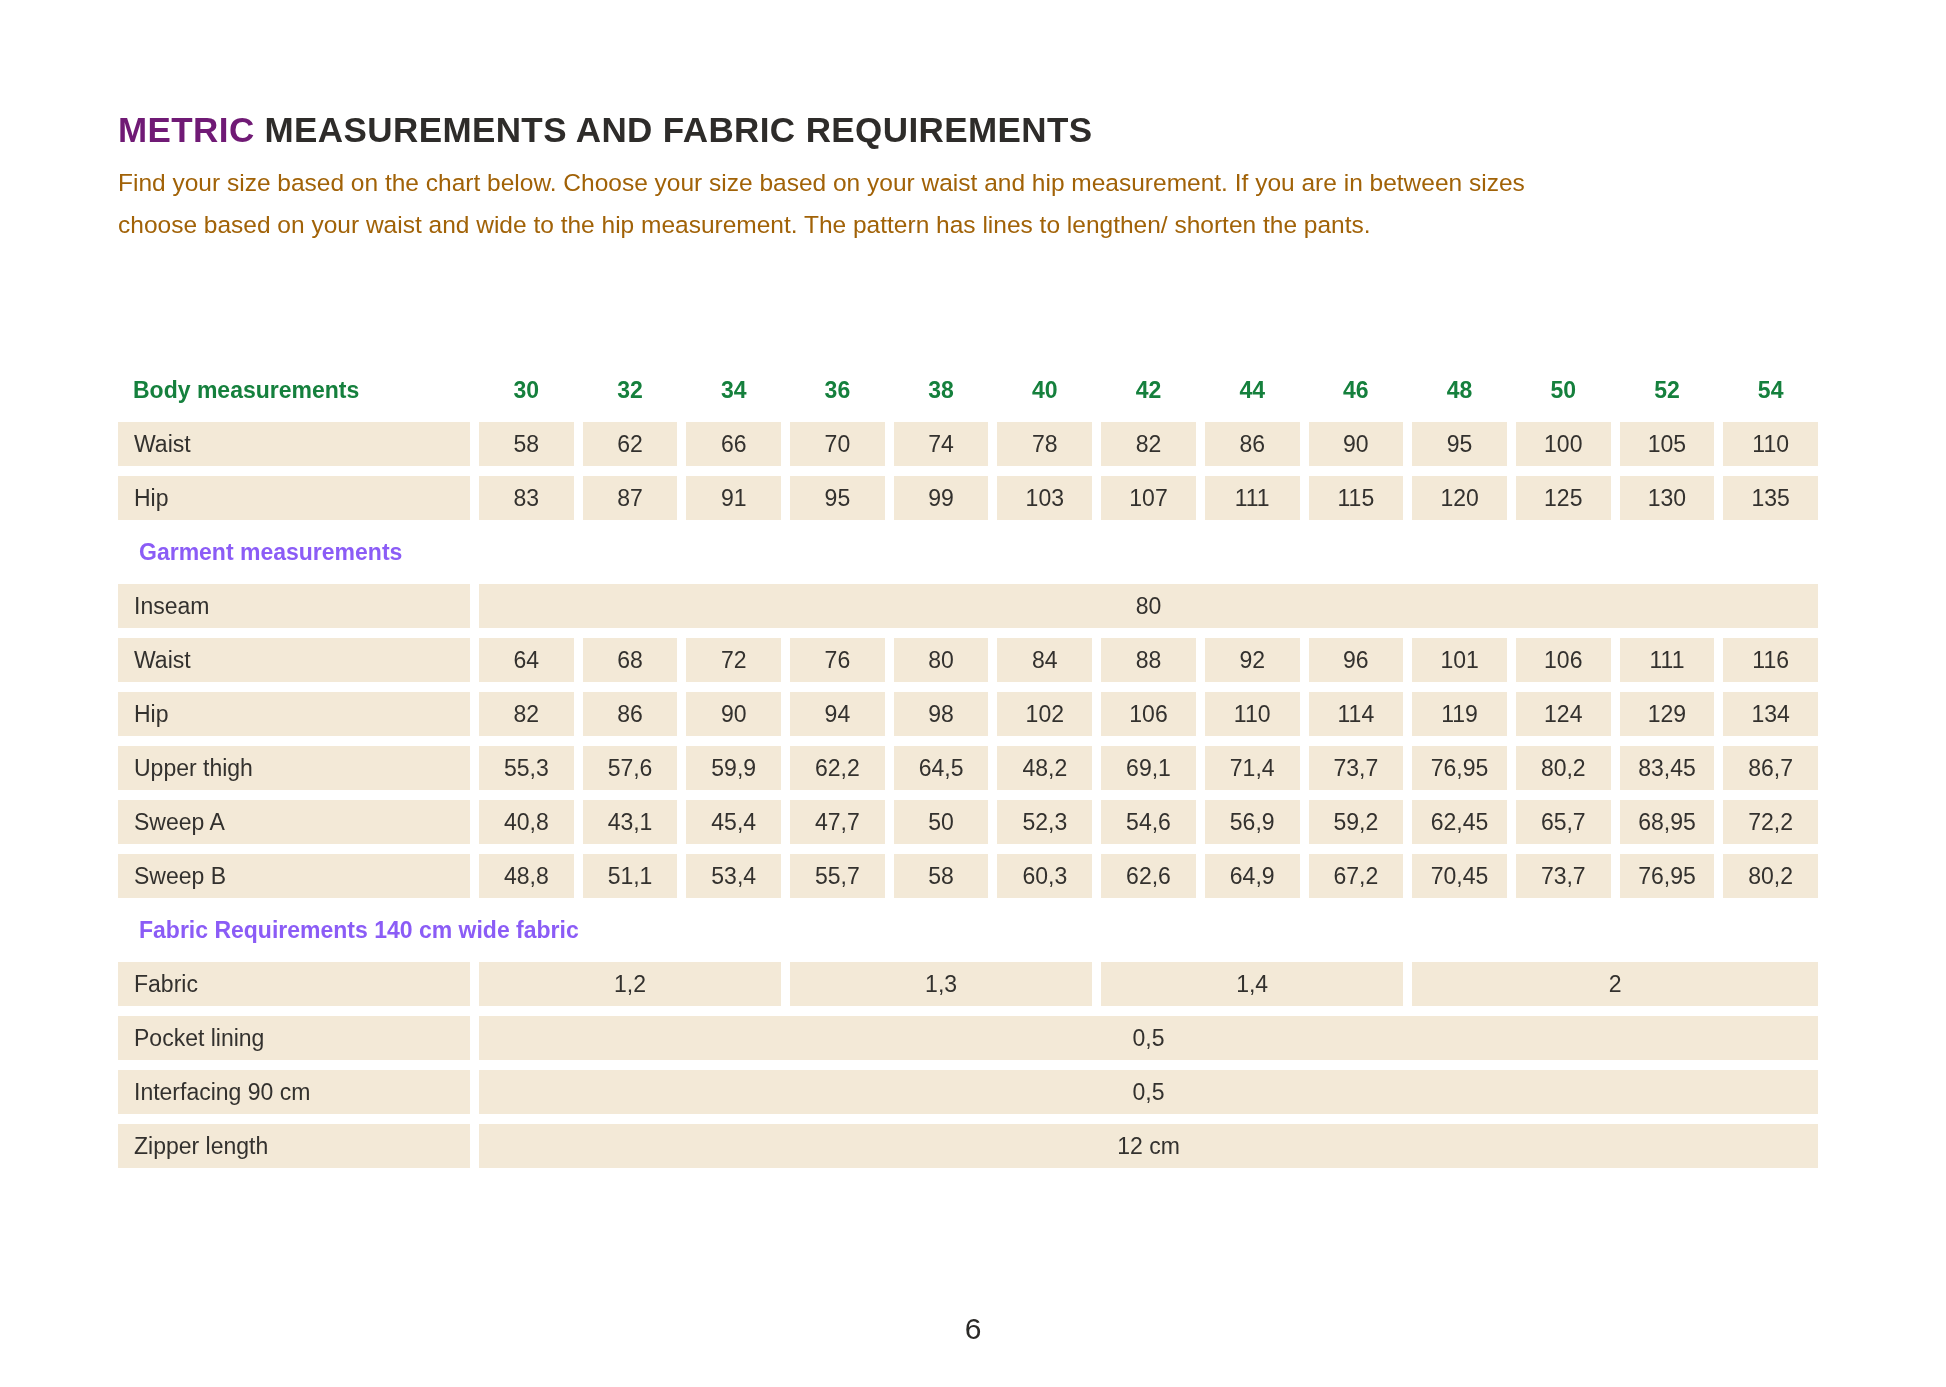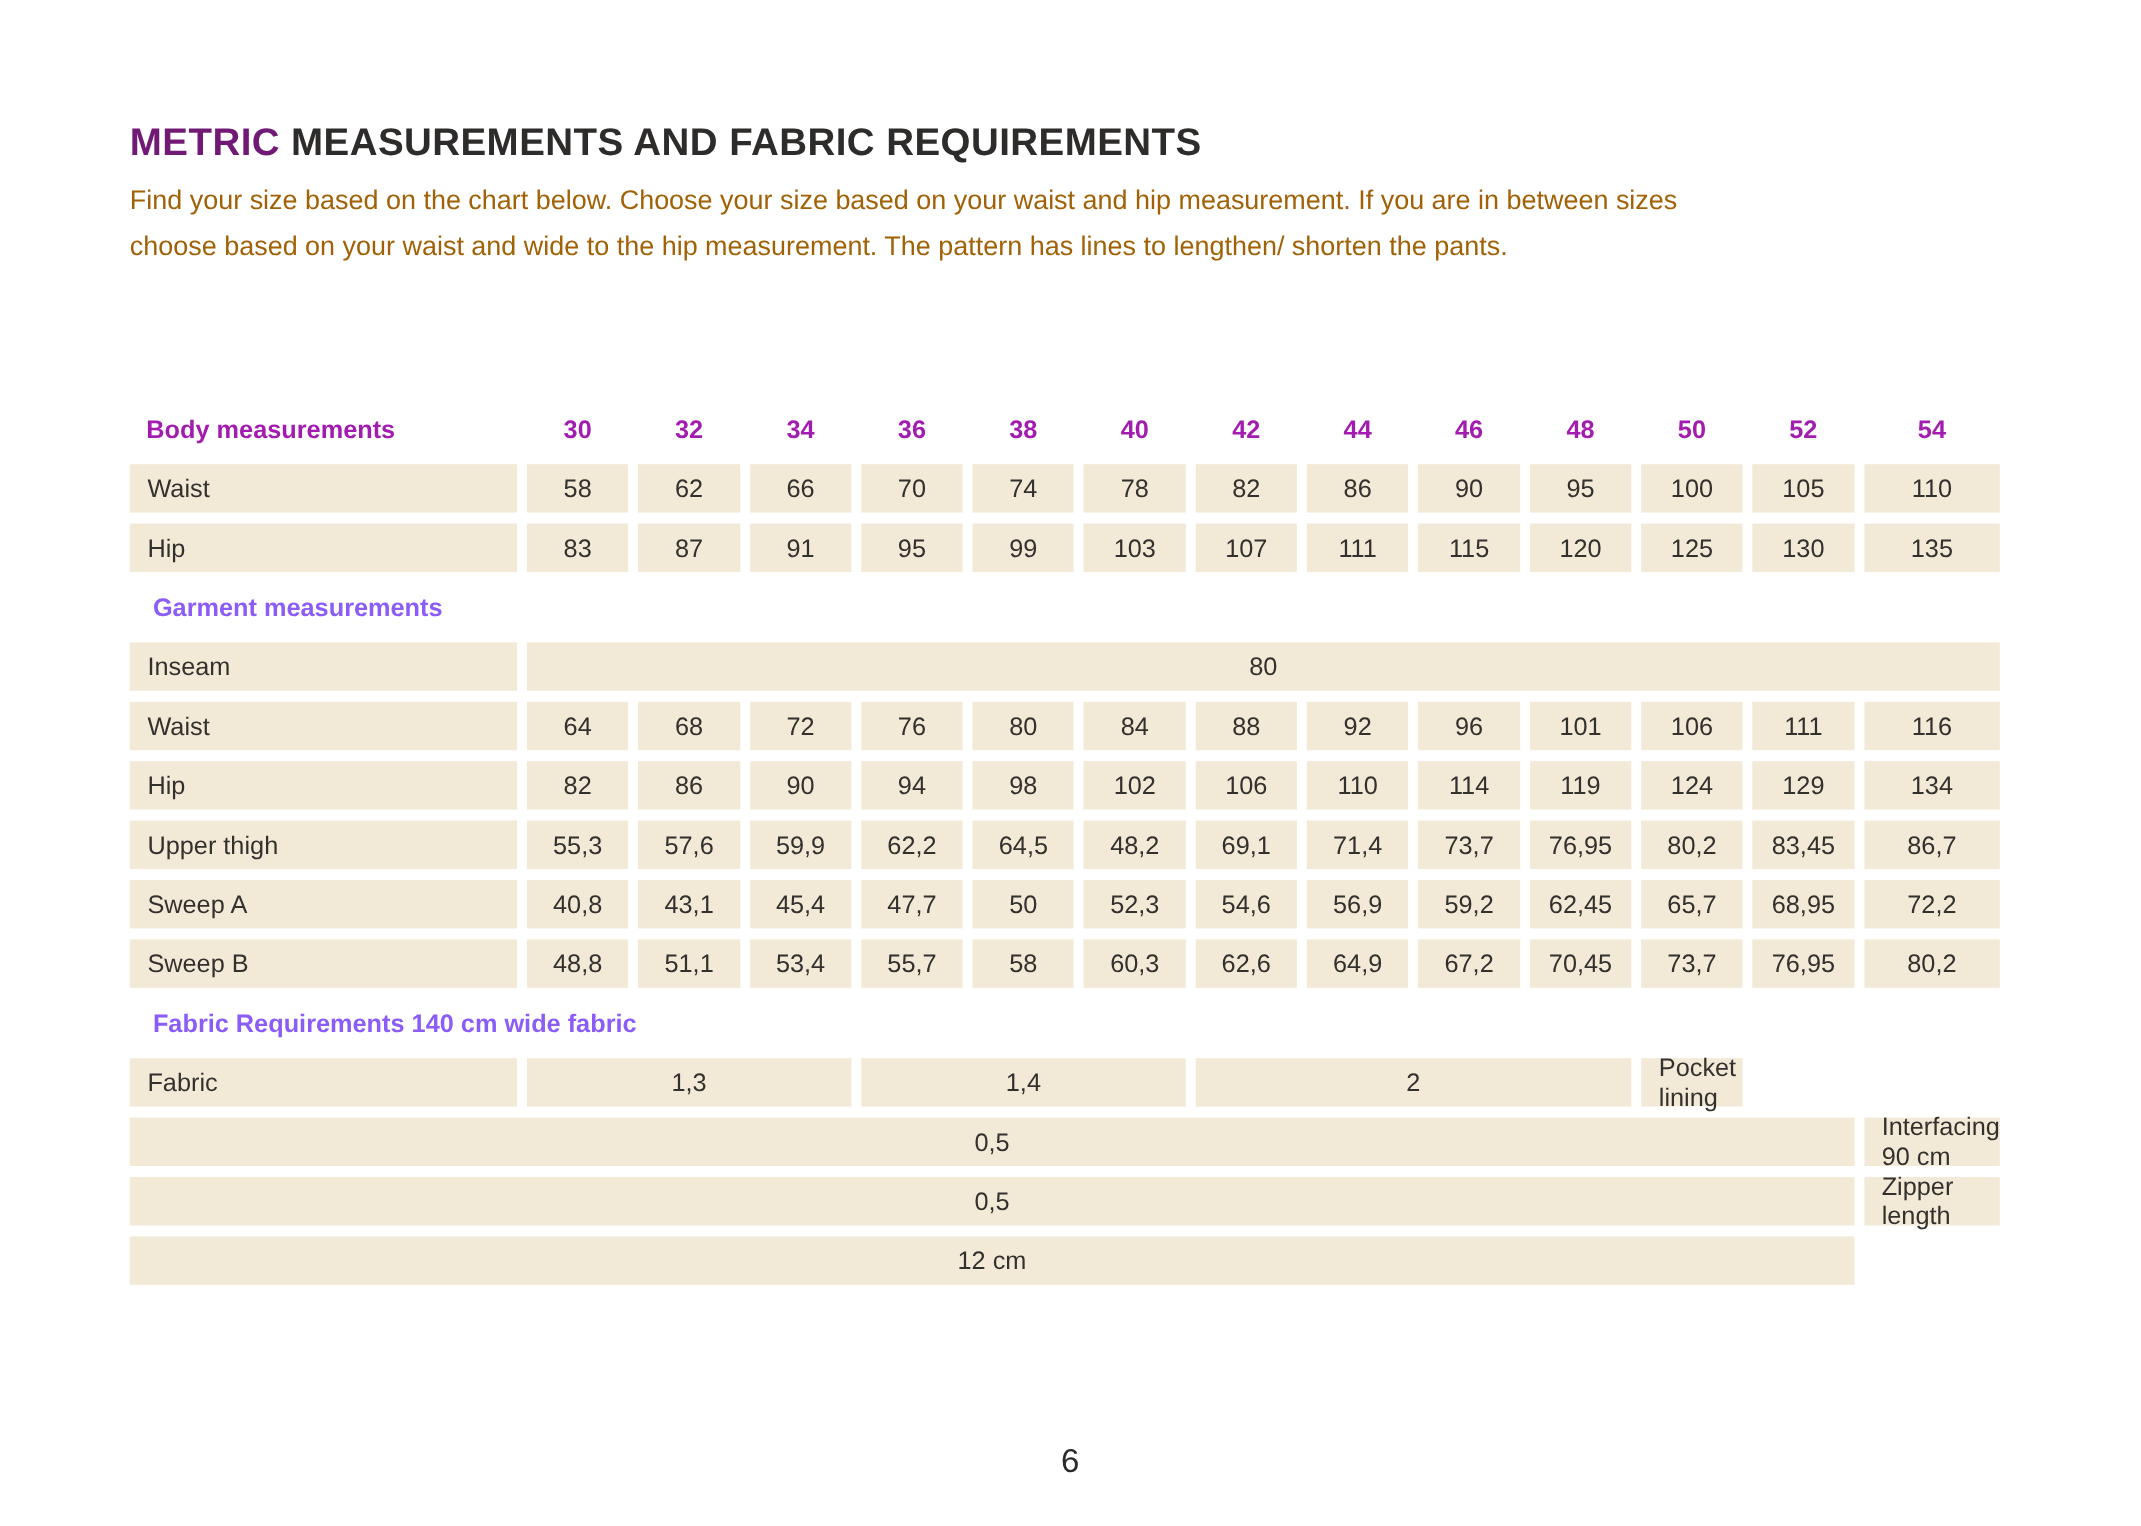--- a/index.html
+++ b/index.html
@@ -39,21 +39,21 @@
     height:44px;
     display:flex;
     align-items:center;
     justify-content:center;
     font-size:23px;
     background:#f3e9d7;
     color:#33312e;
   }
   .c.label{ justify-content:flex-start; padding-left:16px; box-sizing:border-box; }
   .c.plain{ background:transparent; }
-  .c.head{ background:transparent; font-weight:700; color:#a21caf; }
+  .c.head{ background:transparent; font-weight:700; color:#15803d; }
   .c.head.label{ padding-left:15px; }
   .c.section{
     grid-column:1 / -1;
     background:transparent;
     font-weight:700;
     color:#8b5cf6;
     justify-content:flex-start;
     padding-left:21px;
     box-sizing:border-box;
   }
@@ -187,20 +187,21 @@
       <div class="c ">60,3</div>
       <div class="c ">62,6</div>
       <div class="c ">64,9</div>
       <div class="c ">67,2</div>
       <div class="c ">70,45</div>
       <div class="c ">73,7</div>
       <div class="c ">76,95</div>
       <div class="c ">80,2</div>
       <div class="c section">Fabric Requirements 140 cm wide fabric</div>
       <div class="c label">Fabric</div>
+      <div class="c " style="grid-column: span 3;">1,2</div>
       <div class="c " style="grid-column: span 3;">1,3</div>
       <div class="c " style="grid-column: span 3;">1,4</div>
       <div class="c " style="grid-column: span 4;">2</div>
       <div class="c label">Pocket lining</div>
       <div class="c " style="grid-column: span 13;">0,5</div>
       <div class="c label">Interfacing 90 cm</div>
       <div class="c " style="grid-column: span 13;">0,5</div>
       <div class="c label">Zipper length</div>
       <div class="c " style="grid-column: span 13;">12 cm</div>
     </div>

